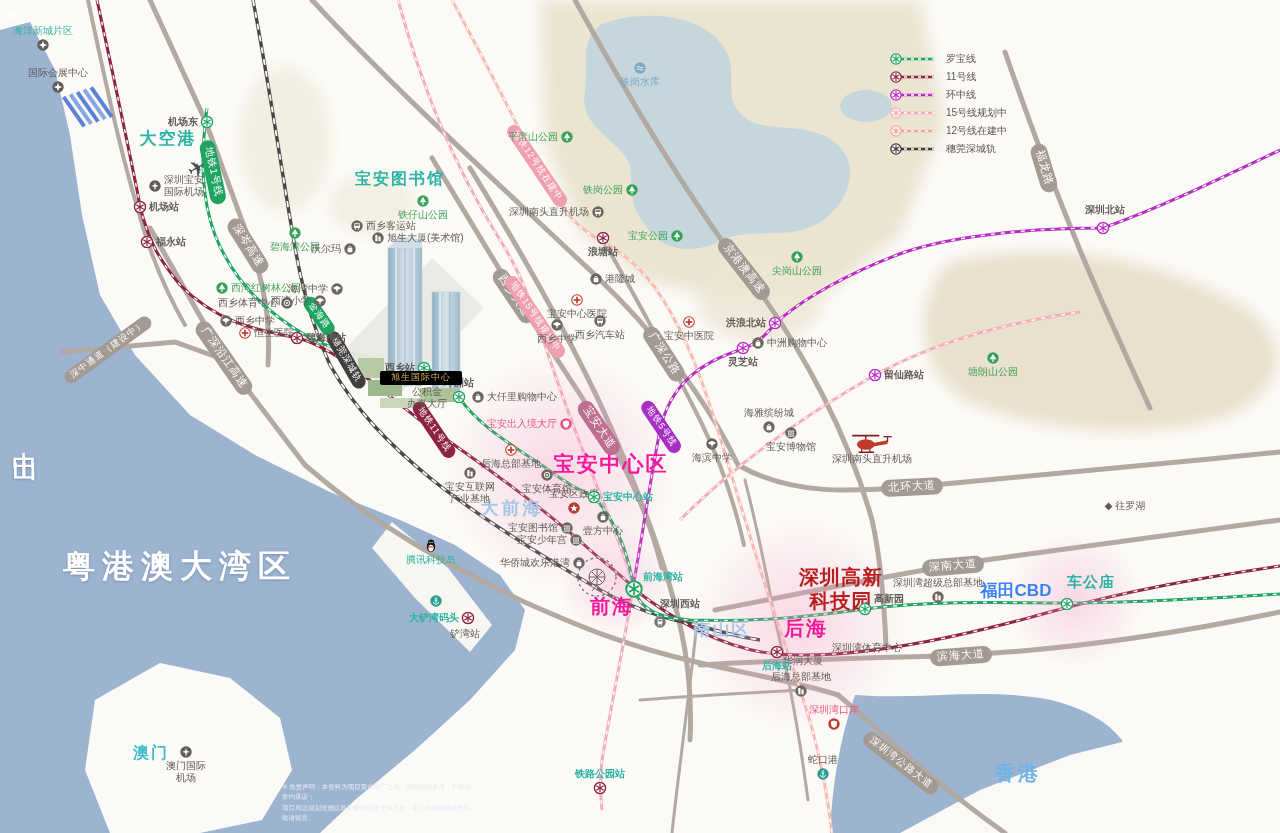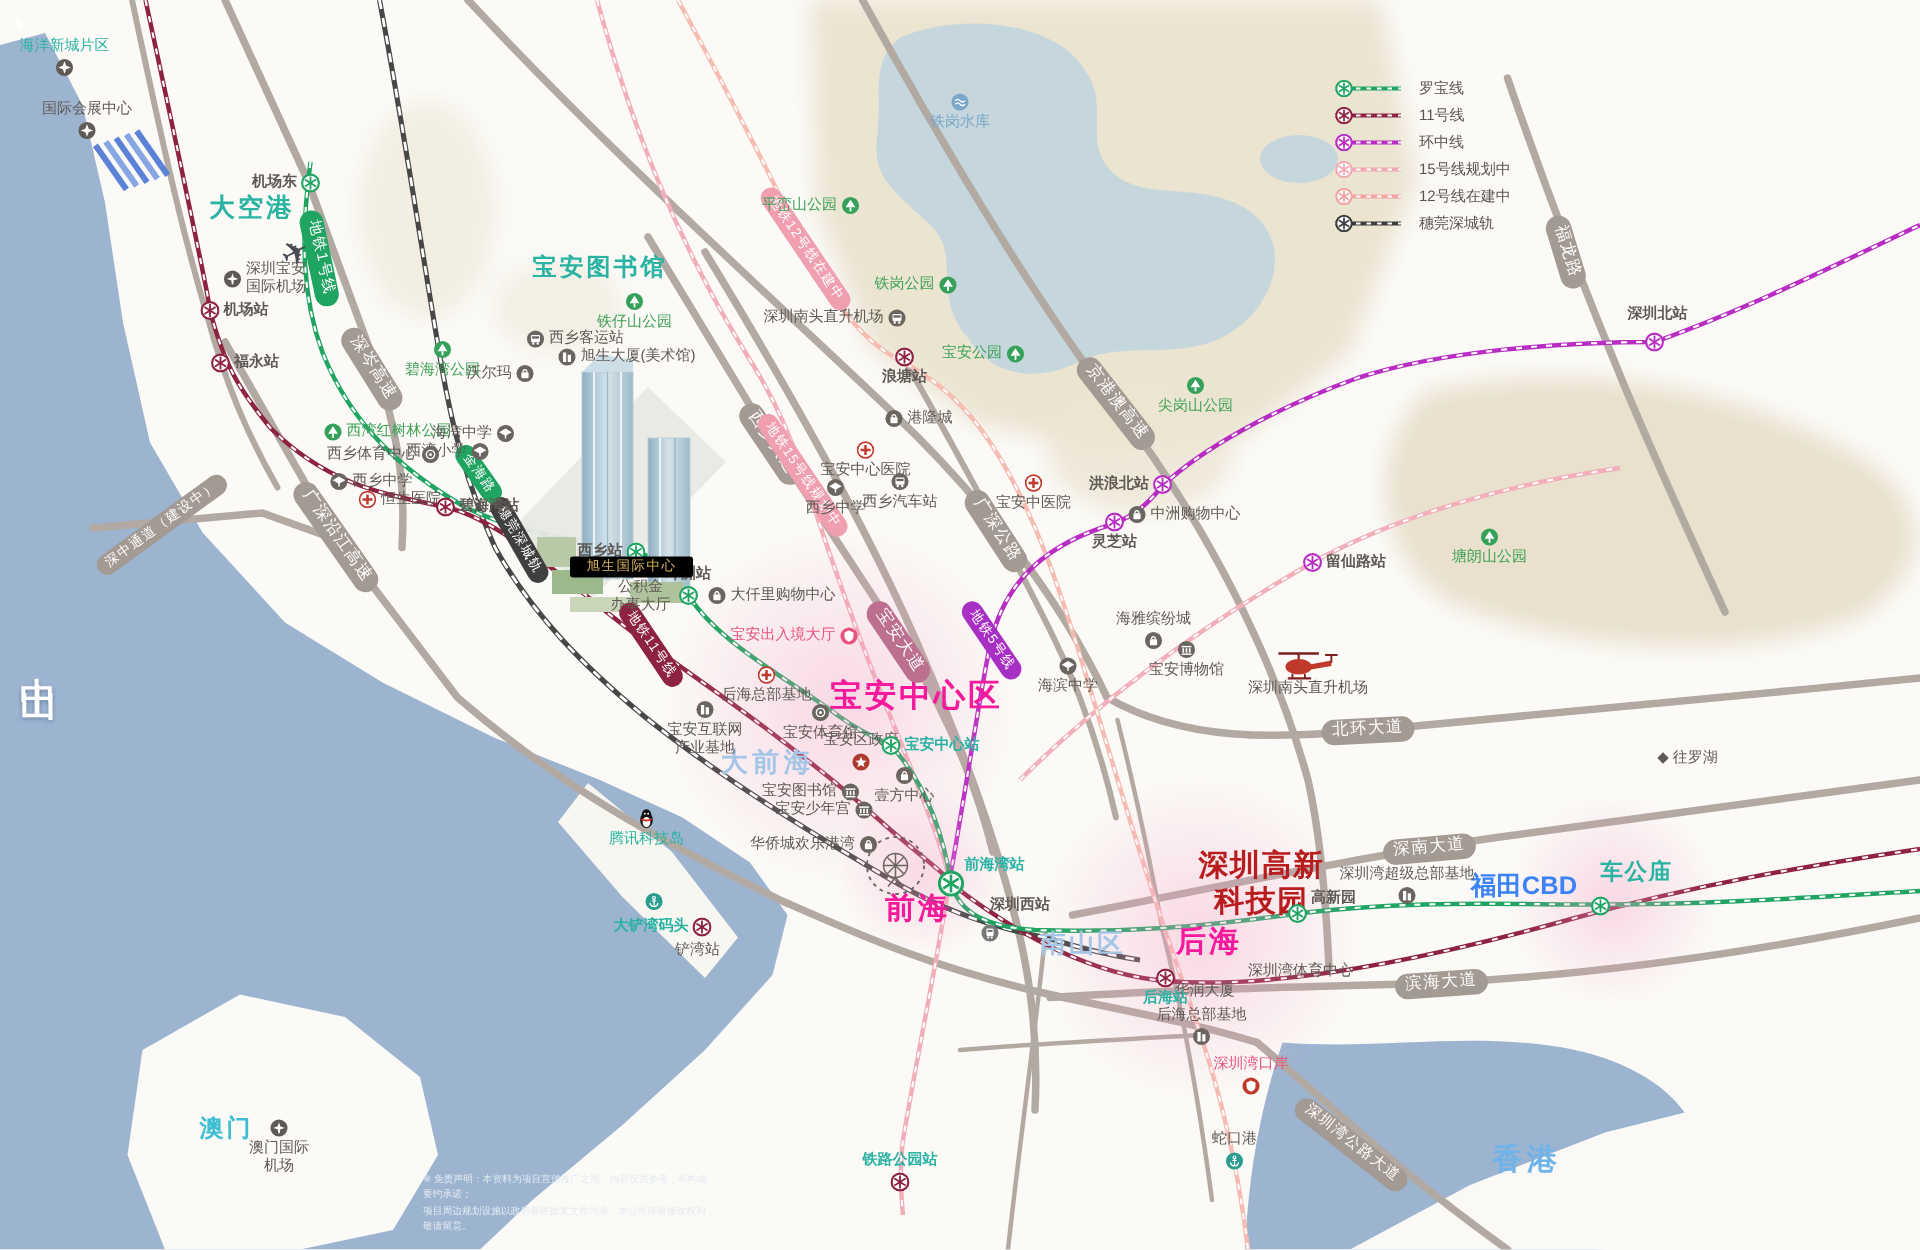--- a/index.html
+++ b/index.html
@@ -156,20 +156,21 @@
       <circle cx="597" cy="577" r="8" stroke-width="1"></circle>
       <line x1="597" y1="569" x2="597" y2="585"></line>
         <line x1="589" y1="577" x2="605" y2="577"></line>
       <line x1="591.5" y1="571.5" x2="602.5" y2="582.5"></line>
         <line x1="602.5" y1="571.5" x2="591.5" y2="582.5"></line>
       <path d="M592,591 L597,585 L602,591"></path>
     </g>
   </svg>
 
   <div class="overlay" id="areas-layer">
+      <div class="area sh" style="left: 180px; top: 566px; transform: translate(-50%, -50%); font-size: 32px; color: rgb(255, 255, 255); font-weight: bold; letter-spacing: 7px;">粤港澳大湾区</div>
       <div class="area sh vert" style="left: 24px; top: 436px; transform: translate(-50%, -50%); font-size: 24px; color: rgb(255, 255, 255); font-weight: bold;">中山</div>
       <div class="area" style="left: 168px; top: 139px; transform: translate(-50%, -50%); font-size: 17px; color: rgb(42, 179, 163); font-weight: bold; letter-spacing: 2px;">大空港</div>
       <div class="area" style="left: 400px; top: 179px; transform: translate(-50%, -50%); font-size: 16px; color: rgb(42, 179, 163); font-weight: bold; letter-spacing: 2px;">宝安图书馆</div>
       <div class="area" style="left: 512px; top: 509px; transform: translate(-50%, -50%); font-size: 18px; color: rgb(166, 198, 232); font-weight: bold; letter-spacing: 3px;">大前海</div>
       <div class="area" style="left: 611px; top: 464px; transform: translate(-50%, -50%); font-size: 21px; color: rgb(245, 25, 155); font-weight: bold; letter-spacing: 2px;">宝安中心区</div>
       <div class="area" style="left: 612px; top: 606px; transform: translate(-50%, -50%); font-size: 20px; color: rgb(245, 25, 155); font-weight: bold; letter-spacing: 2px;">前海</div>
       <div class="area" style="left: 806px; top: 628px; transform: translate(-50%, -50%); font-size: 20px; color: rgb(245, 25, 155); font-weight: bold; letter-spacing: 2px;">后海</div>
       <div class="area" style="left: 722px; top: 630px; transform: translate(-50%, -50%); font-size: 17px; color: rgb(166, 198, 232); font-weight: bold; letter-spacing: 2px;">南山区</div>
       <div class="area" style="left: 841px; top: 589px; transform: translate(-50%, -50%); font-size: 20px; color: #b91c1c; font-weight: bold; letter-spacing: 1px;">深圳高新<br>科技园</div>
       <div class="area" style="left: 1016px; top: 591px; transform: translate(-50%, -50%); font-size: 17px; color: #3b82f6; font-weight: bold;">福田CBD</div>

